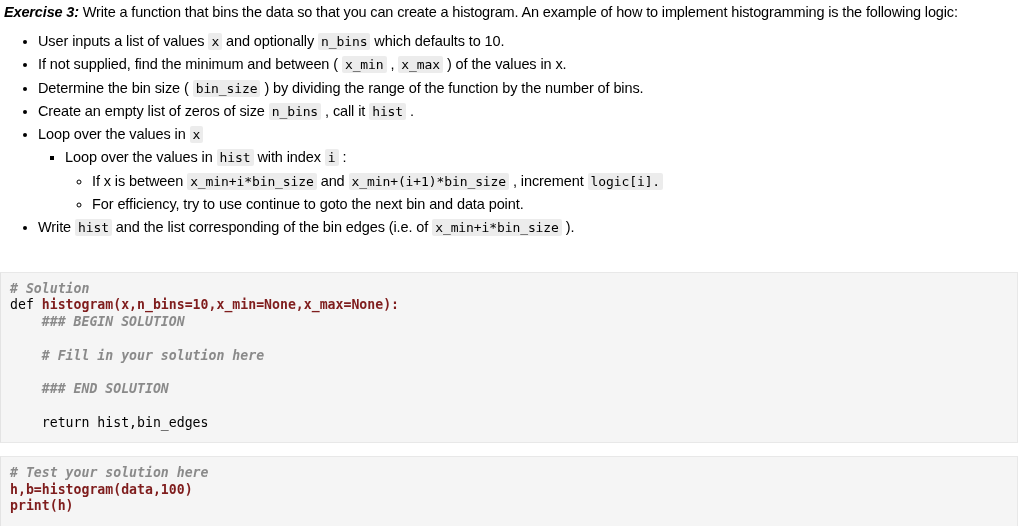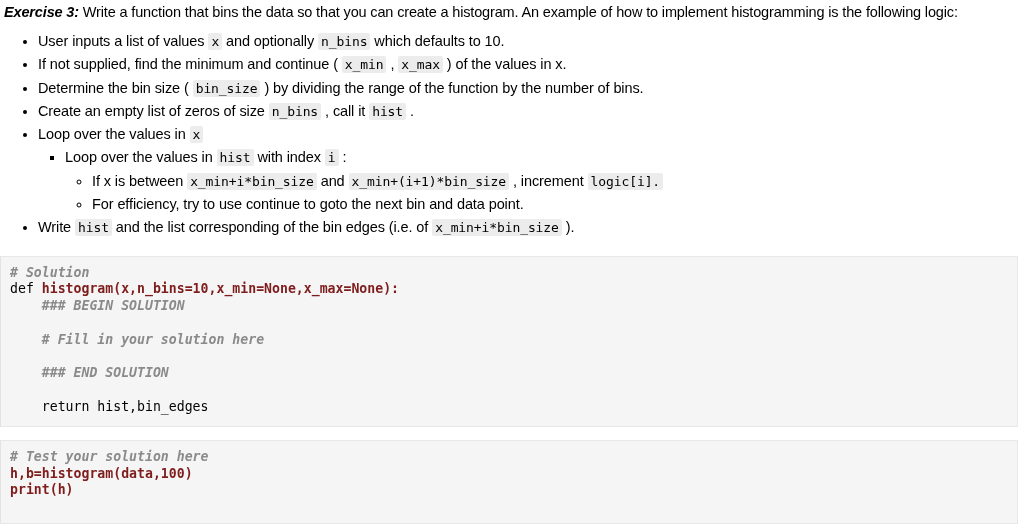--- a/index.html
+++ b/index.html
@@ -79,21 +79,21 @@
   
   .code-cell {
     background: #f5f5f5;
     border: 1px solid #e8e8e8;
     border-left: 1px solid #e3e3e3;
     box-sizing: border-box;
     width: 1018px;
     margin: 0 0 0 0;
     padding: 8px 0 10px 0;
   }
-  .code-cell.first { margin-top: 16px; }
+  .code-cell.first { margin-top: 32px; }
   .code-cell.second { margin-top: 13px; padding-bottom: 24px; }
 
   .code-line {
     font-family: "DejaVu Sans Mono", monospace;
     font-size: 13.2px;
     line-height: 16.8px;
     white-space: pre;
     padding-left: 9px;
     color: #000;
   }
@@ -116,21 +116,21 @@
 <div class="notebook">
 
   <div class="md-cell">
 
     <div class="prompt-line"><span class="ex-label">Exercise 3:</span><span> Write a function that bins the data so that you can create a histogram. An example of how to implement histogramming is the following logic:</span></div>
 
     <ul class="lvl1">
 
       <li><span>User inputs a list of values </span><code class="inline">x</code><span> and optionally </span><code class="inline">n_bins</code><span> which defaults to 10.</span></li>
 
-      <li><span>If not supplied, find the minimum and continue ( </span><code class="inline">x_min</code><span> , </span><code class="inline">x_max</code><span> ) of the values in x.</span></li>
+      <li><span>If not supplied, find the minimum and between ( </span><code class="inline">x_min</code><span> , </span><code class="inline">x_max</code><span> ) of the values in x.</span></li>
 
       <li><span>Determine the bin size ( </span><code class="inline">bin_size</code><span> ) by dividing the range of the function by the number of bins.</span></li>
 
       <li><span>Create an empty list of zeros of size </span><code class="inline">n_bins</code><span> , call it </span><code class="inline">hist</code><span> .</span></li>
 
       <li><span>Loop over the values in </span><code class="inline">x</code>
 
         <ul class="lvl2">
           <li><span>Loop over the values in </span><code class="inline">hist</code><span> with index </span><code class="inline">i</code><span> :</span>
 

